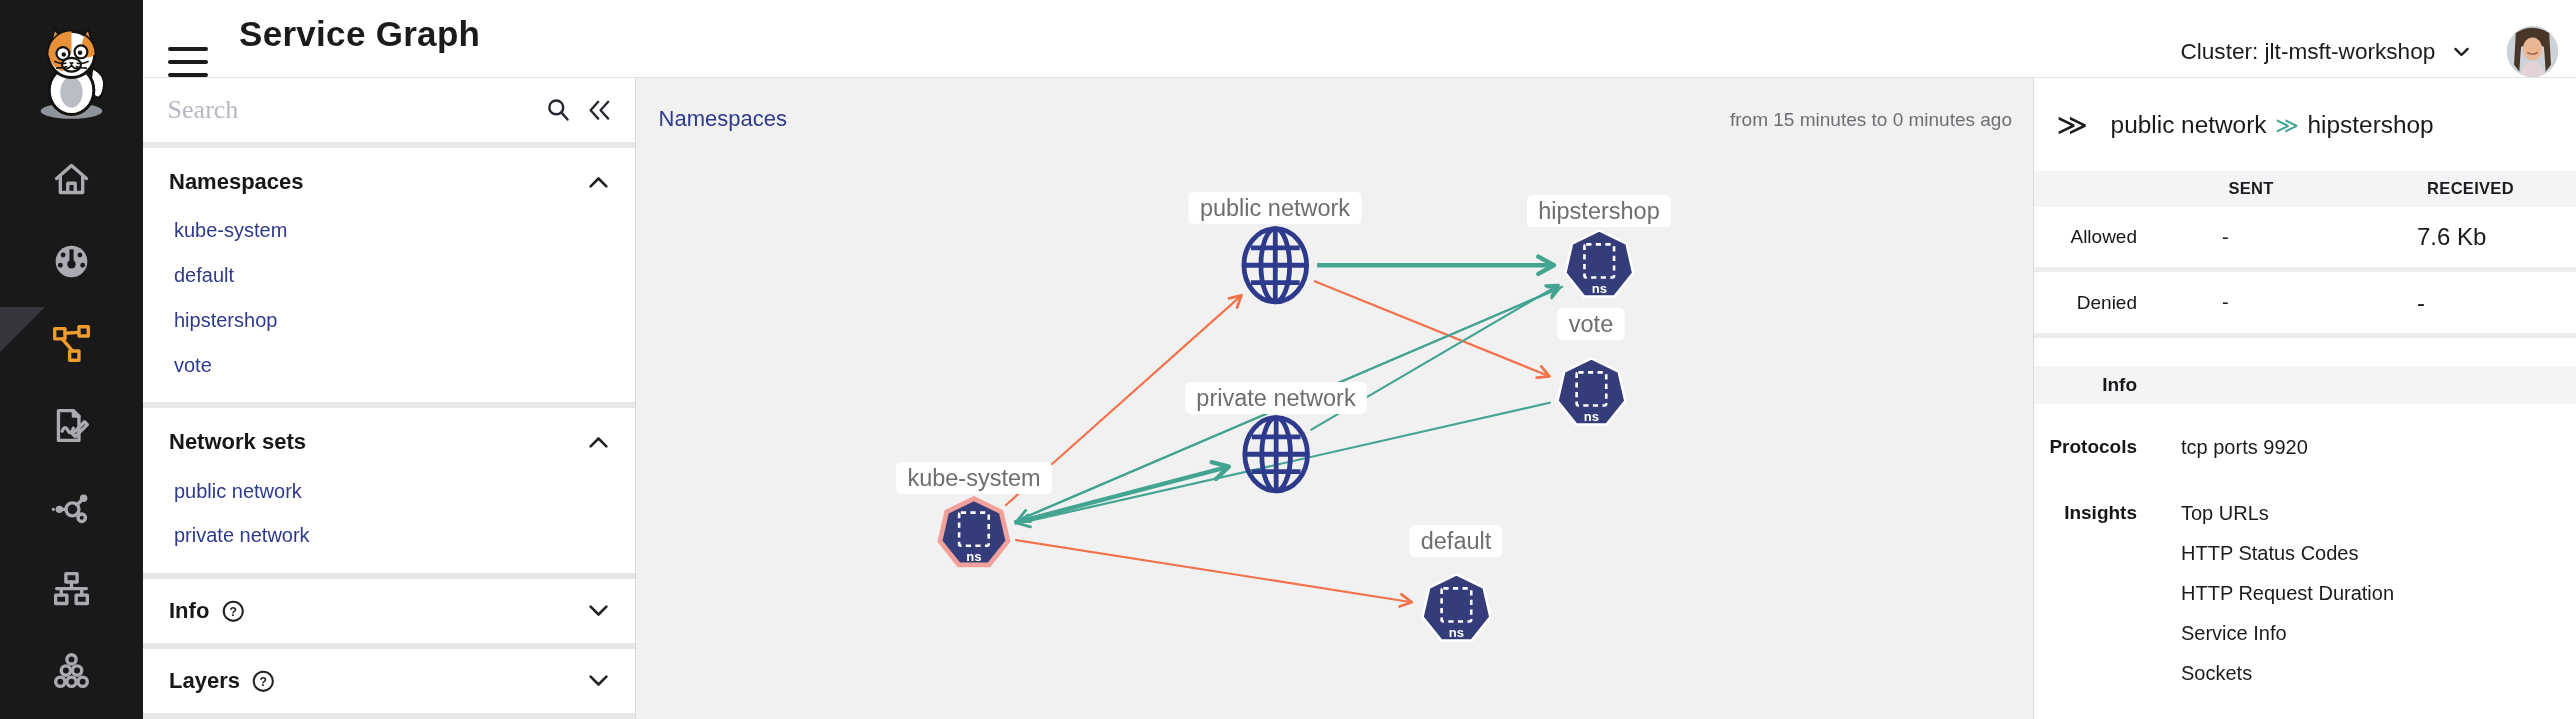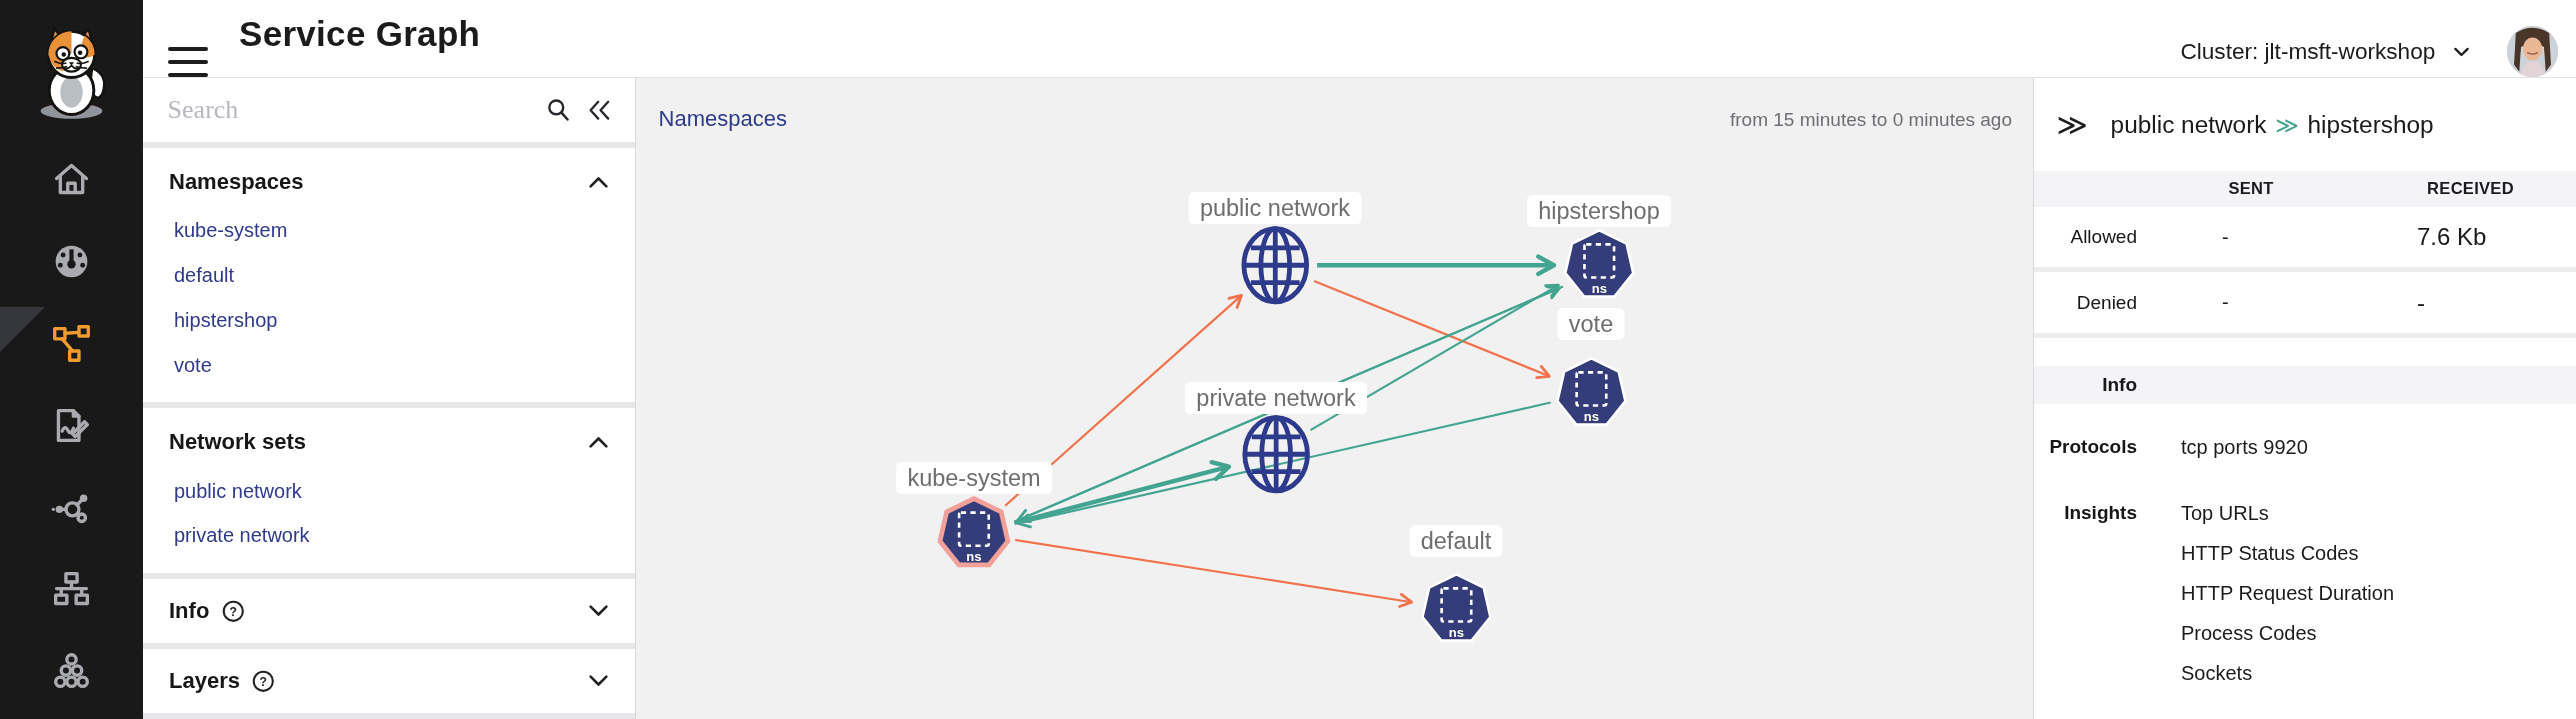--- a/index.html
+++ b/index.html
@@ -416,21 +416,21 @@
         <div class="frow">
           <div class="flbl">Protocols</div>
           <div class="fval">tcp ports 9920</div>
         </div>
         <div class="frow">
           <div class="flbl">Insights</div>
           <div class="fval">
             <div class="insight-item">Top URLs</div>
             <div class="insight-item">HTTP Status Codes</div>
             <div class="insight-item">HTTP Request Duration</div>
-            <div class="insight-item">Process Codes</div>
+            <div class="insight-item">Service Info</div>
             <div class="insight-item">Sockets</div>
           </div>
         </div>
       </div>
     </aside>
   </div>
 </div>
 
 
 </body></html>

